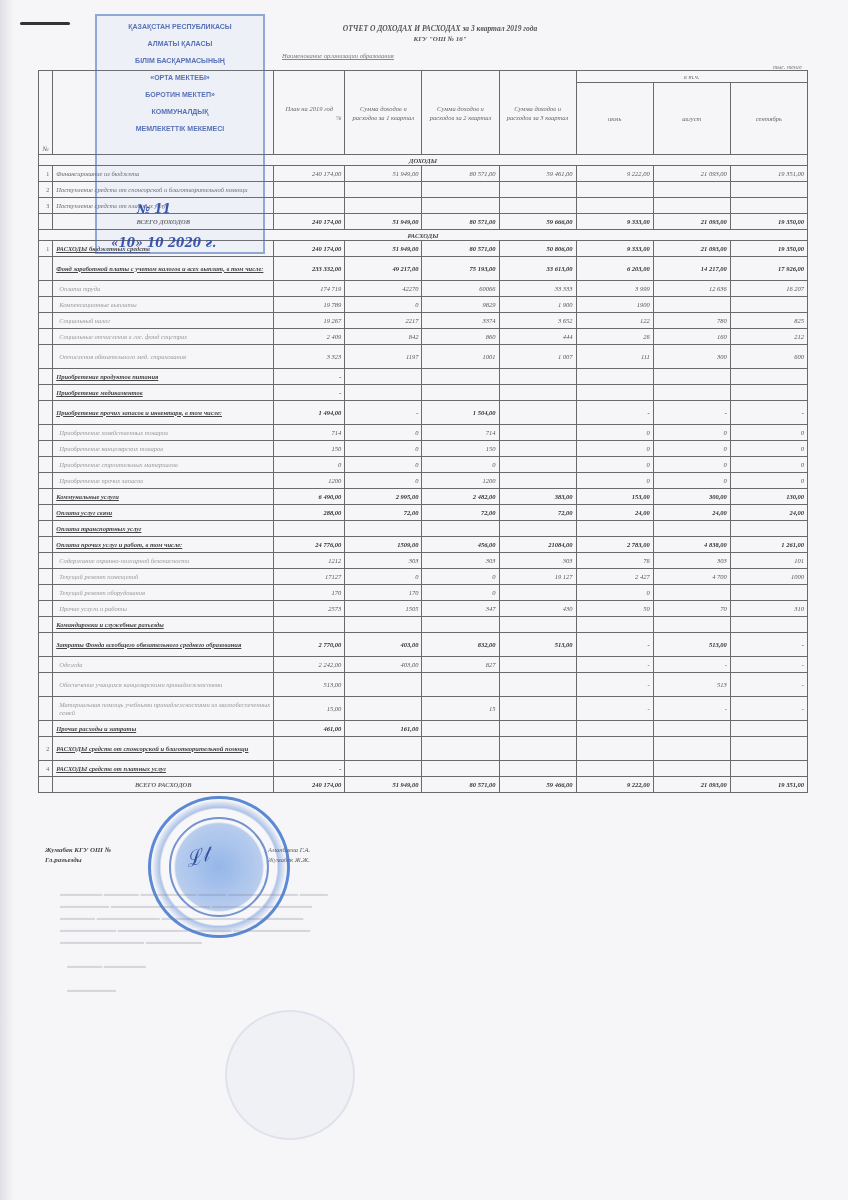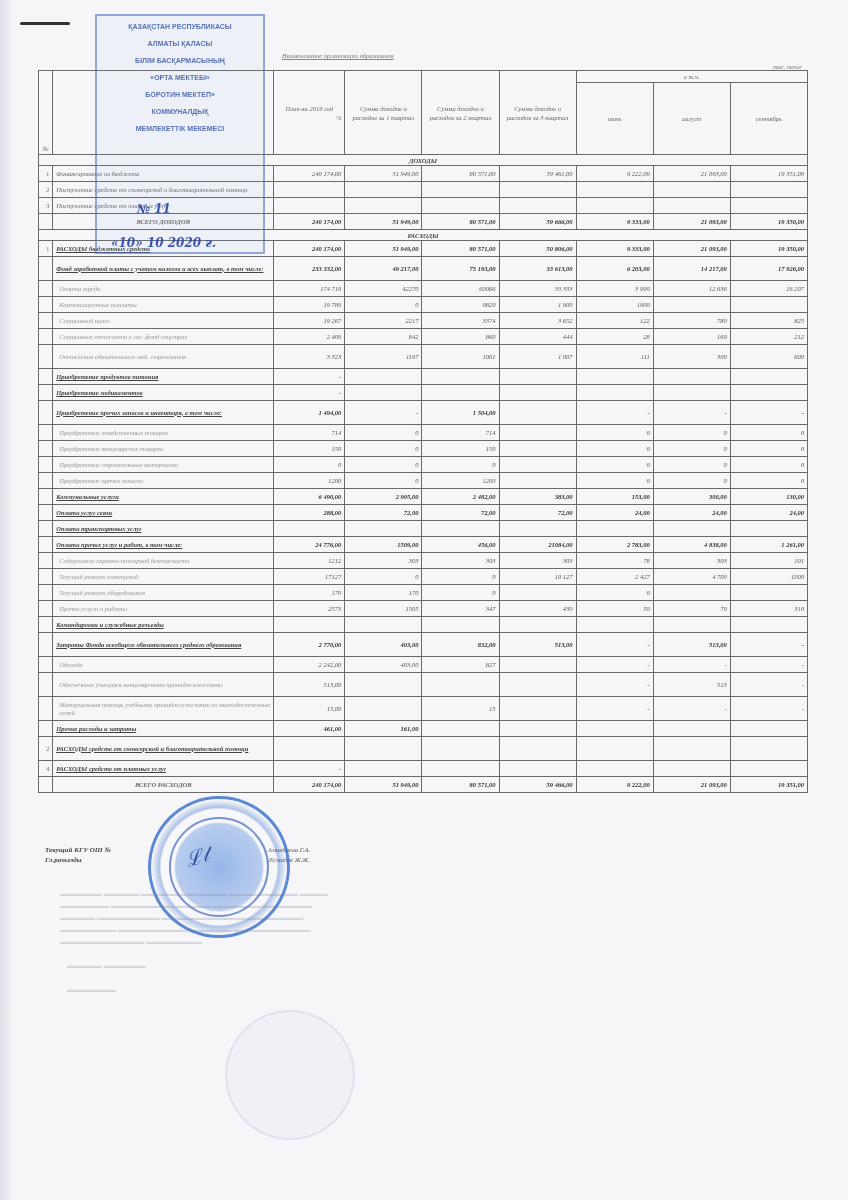--- a/index.html
+++ b/index.html
@@ -41,20 +41,24 @@
   .ghost-stamp { position: absolute; left: 225px; top: 1010px; width: 130px; height: 130px; border-radius: 50%; border: 2px solid rgba(150,160,200,0.18); background: rgba(200,205,230,0.12); }
   .scan-edge { position: absolute; left: 0; top: 0; width: 14px; height: 1200px; background: linear-gradient(to right, rgba(200,200,210,0.5), rgba(255,255,255,0)); }
 </style>
 </head>
 <body>
 
 <div class="page">
   <div class="scan-edge"></div>
   <div class="dash-mark"></div>
 
+  <div class="title-block">
+    <div>ОТЧЕТ О ДОХОДАХ И РАСХОДАХ за 3 квартал 2019 года</div>
+    <div class="sub">КГУ "ОШ № 16"</div>
+  </div>
   <div class="org-line">Наименование организации образования</div>
   <div class="unit-note">тыс. тенге</div>
 
   <table class="report">
     <colgroup>
       <col style="width:14px">
         <col style="width:218px">
         <col style="width:70px">
         <col style="width:76px">
         <col style="width:76px">
@@ -483,21 +487,21 @@
     <div class="ln">БІЛІМ БАСҚАРМАСЫНЫҢ</div>
     <div class="ln">«ОРТА МЕКТЕБІ»</div>
     <div class="ln">БОРОТИН МЕКТЕП»</div>
     <div class="ln">КОММУНАЛДЫҚ</div>
     <div class="ln">МЕМЛЕКЕТТІК МЕКЕМЕСІ</div>
     <div class="hand num">№ 11</div>
     <div class="hand date">«10» 10 2020 г.</div>
   </div>
 
   <div class="signatures">
-    <div>Текущий КГУ ОШ №</div>
+    <div>Жумабек КГУ ОШ №</div>
     <div>Гл.разъезды</div>
   </div>
   <div class="sig-names">
     <div>Аманбаева Г.А.</div>
     <div>Жумабек Ж.Ж.</div>
   </div>
 
   <div class="round-stamp">
     <div class="inner"></div>
     <div class="sig">ℒ𝓉</div>

